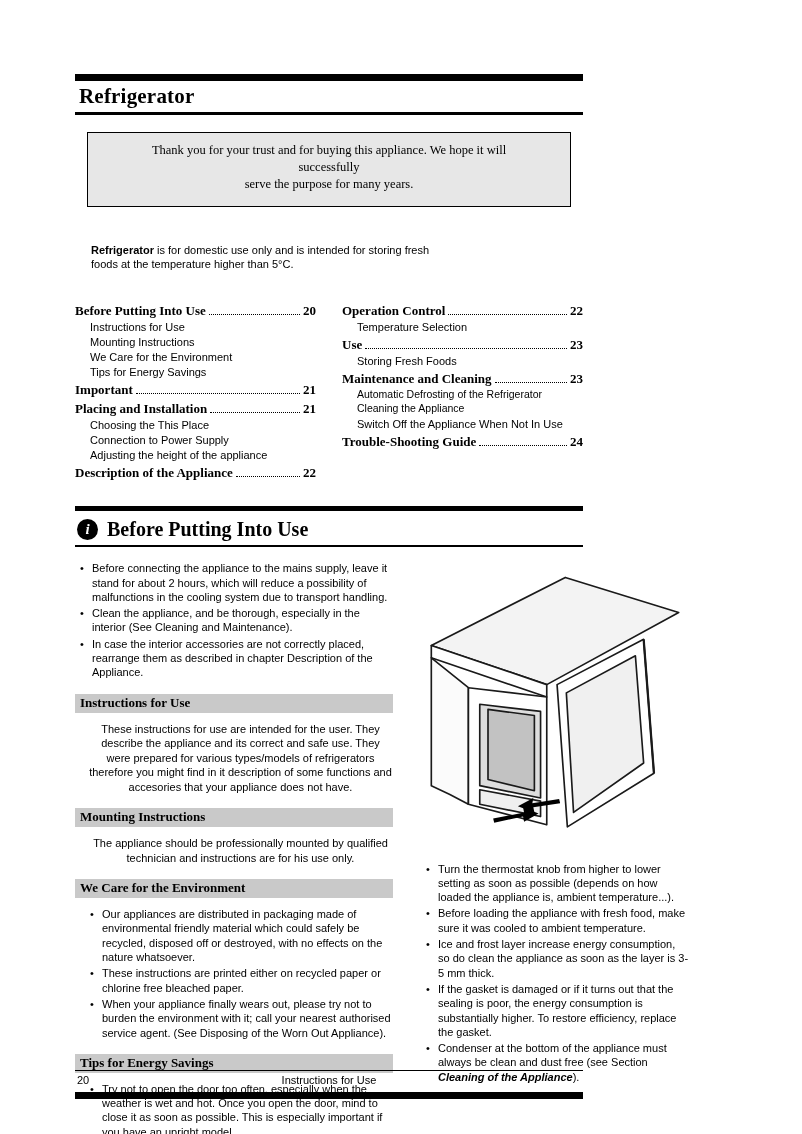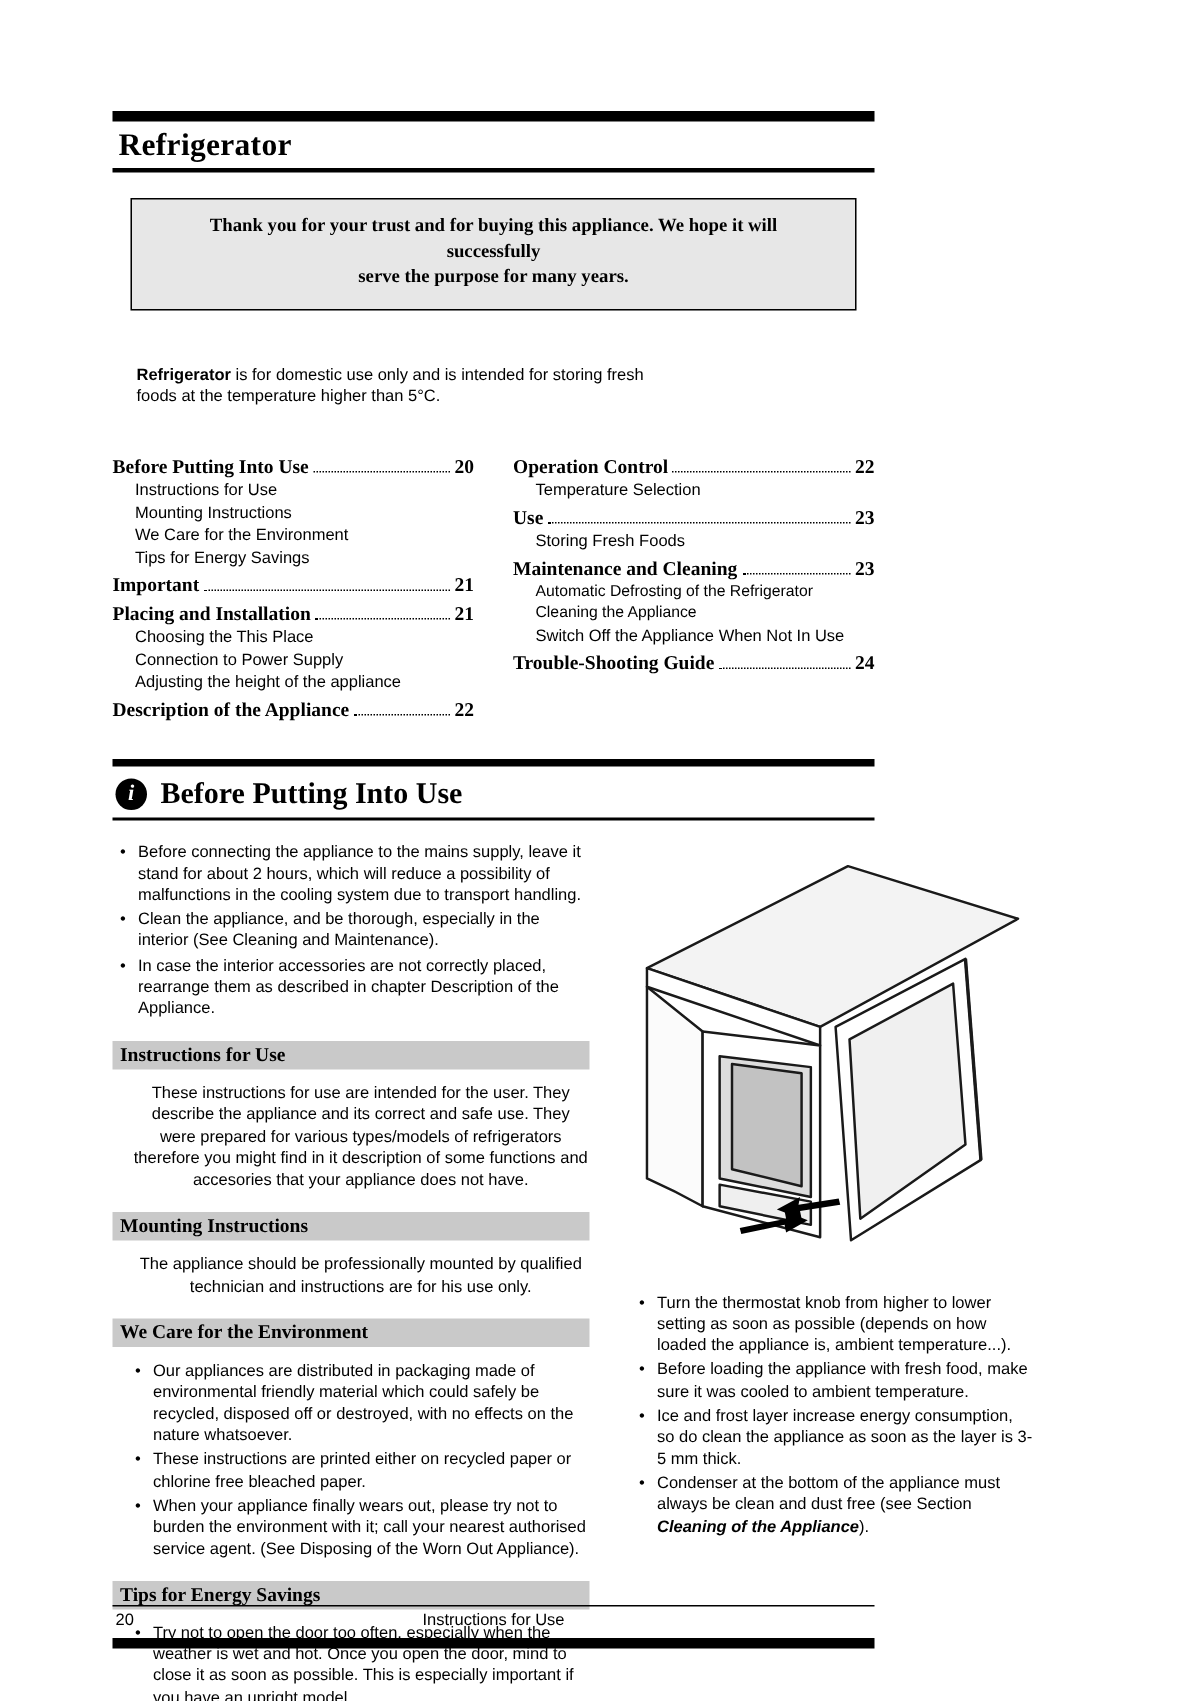--- a/index.html
+++ b/index.html
@@ -15,21 +15,21 @@
   .top-rule { height:7px; background:#000; }
   .page-title {
     font-family:"Liberation Serif", serif; font-weight:bold;
     font-size:21px; padding:3px 0 3px 4px; letter-spacing:.2px;
   }
   .title-rule { height:3px; background:#000; }
 
   .thanks-box {
     margin:17px 12px 0 12px; border:1px solid #000; background:#e7e7e7;
     text-align:center; padding:9px 34px 13px 34px;
-    font-family:"Liberation Serif", serif; font-weight:bold; font-size:12.5px; line-height:1.35;
+    font-family:"Liberation Serif", serif; font-weight:normal; font-size:12.5px; line-height:1.35;
   }
 
   .usage-note { margin:36px 0 0 16px; max-width:352px; font-size:11px; line-height:1.32; }
 
   
   .toc { display:flex; gap:26px; margin-top:28px; }
   .toc-col { flex:1 1 0; }
   .toc-entry {
     display:flex; align-items:baseline;
     font-family:"Liberation Serif", serif; font-weight:bold; font-size:13px;
@@ -226,20 +226,21 @@
             <polygon points="70,248 100,242 99,237 114,243 100,251 99,246 71,252"></polygon>
             <polygon points="134,229 108,233 109,228 94,236 110,242 109,237 135,233"></polygon>
           </g>
         </svg>
       </div>
 
       <ul class="bullets">
         <li>Turn the thermostat knob from higher to lower setting as soon as possible (depends on how loaded the appliance is, ambient temperature...).</li>
         <li>Before loading the appliance with fresh food, make sure it was cooled to ambient temperature.</li>
         <li>Ice and frost layer increase energy consumption, so do clean the appliance as soon as the layer is 3-5 mm thick.</li>
+        <li>If the gasket is damaged or if it turns out that the sealing is poor, the energy consumption is substantially higher. To restore efficiency, replace the gasket.</li>
         <li>
           <span>Condenser at the bottom of the appliance must always be clean and dust free (see Section </span><b><i>Cleaning of the Appliance</i></b><span>).</span>
         </li>
       </ul>
     </div>
   </div>
 
   <div class="footer">
     <div class="footer-rule"></div>
     <div class="footer-row">

